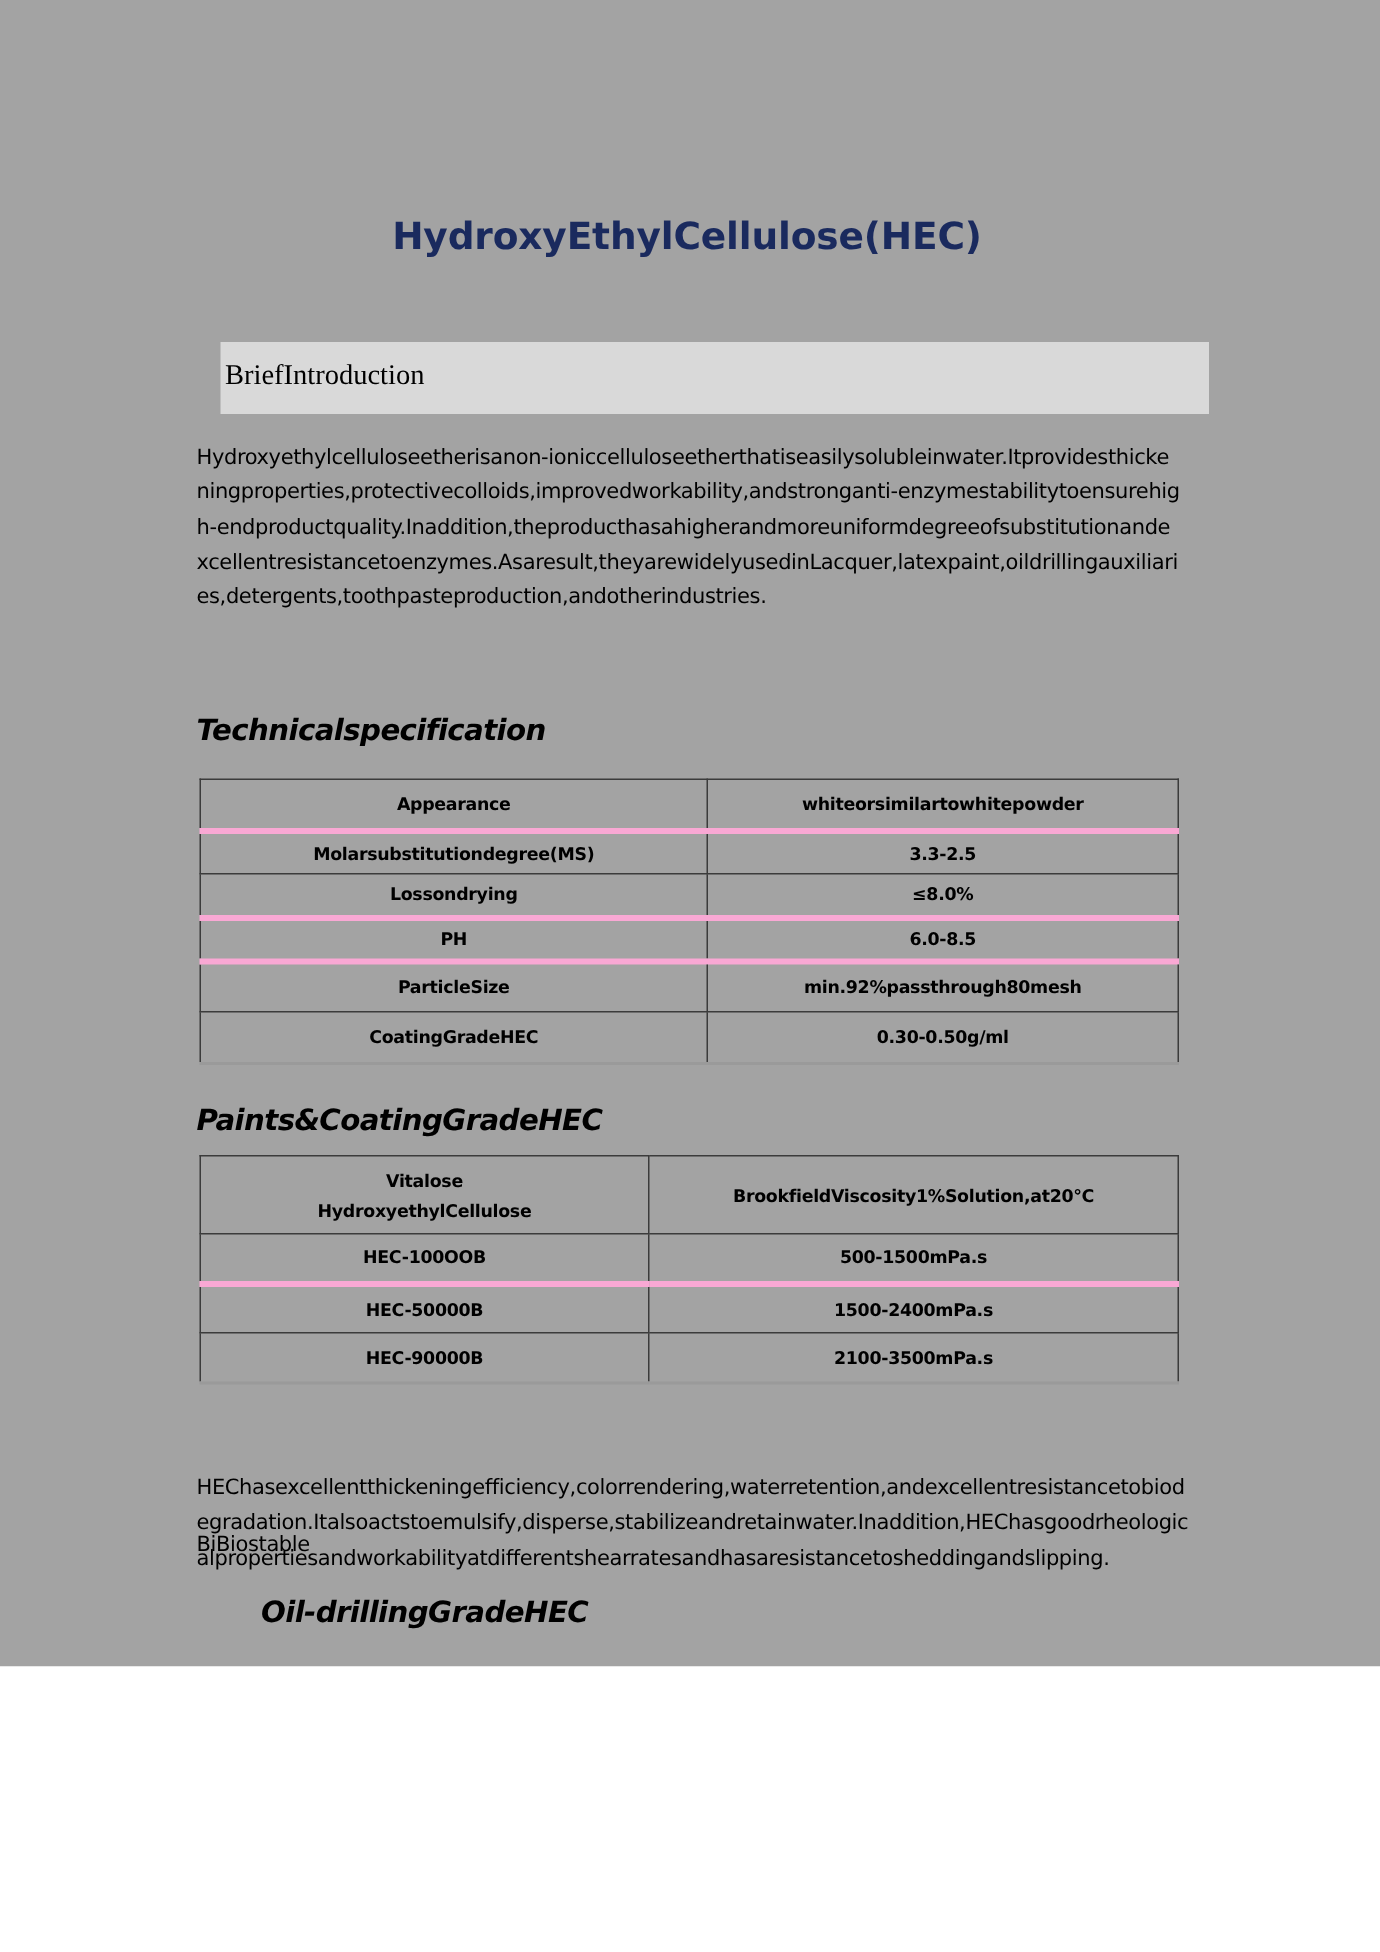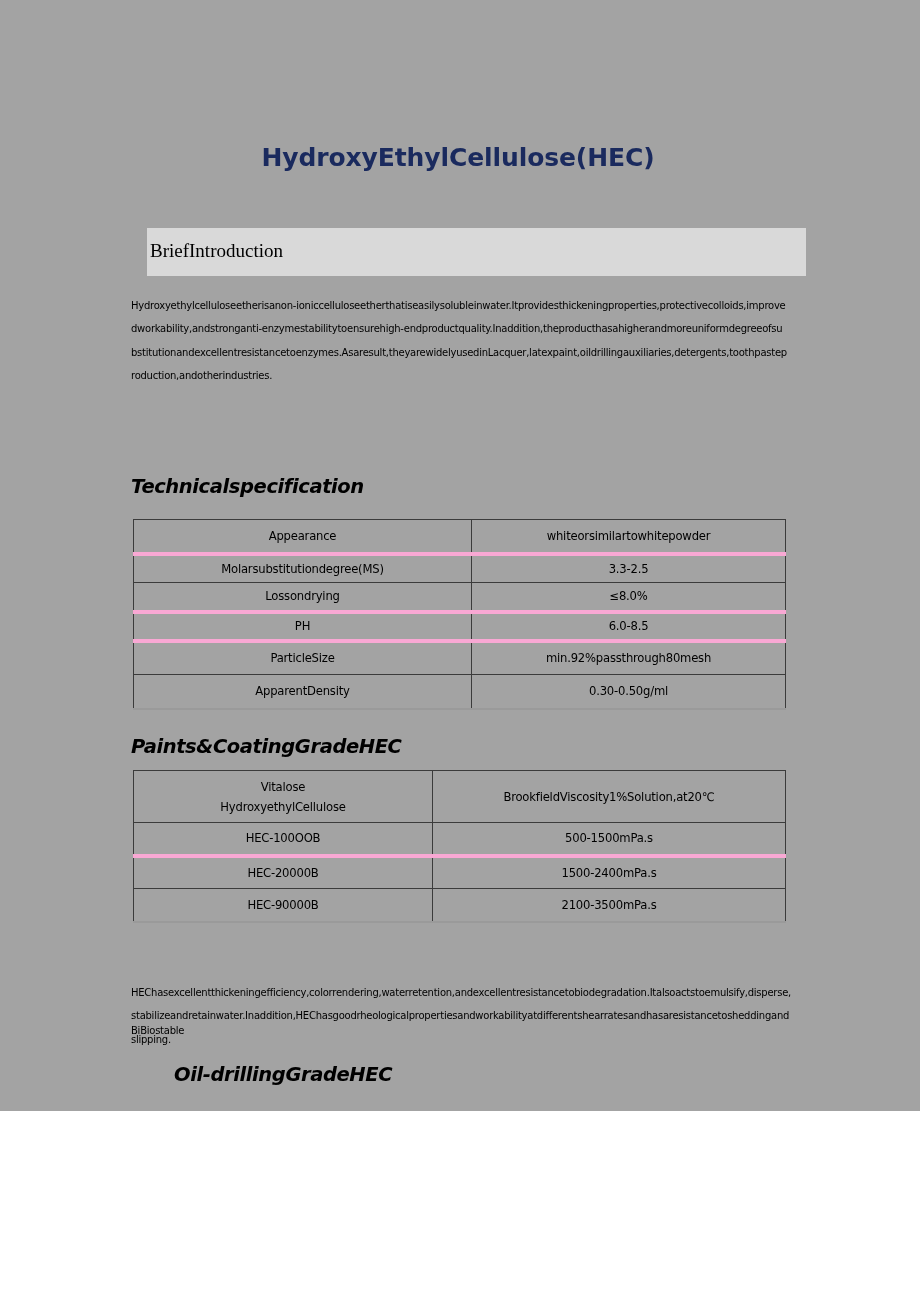--- a/index.html
+++ b/index.html
@@ -66,21 +66,21 @@
     color: #000000;
     white-space: nowrap;
   }
 
   
   .para {
     position: absolute;
     left: 0;
     width: 656px;
     font-family: "DejaVu Sans", sans-serif;
-    font-size: 10px;
+    font-size: 14px;
     line-height: 23.3px;
     color: #000000;
     text-align: left;
     word-break: break-all;
     overflow-wrap: break-word;
     letter-spacing: -0.25px;
   }
   #intro-para { top: 294px; }
   #biostable-line { top: 1019px; width: 660px; }
   #biostable-para { top: 981px; width: 662px; }
@@ -104,20 +104,21 @@
 
   
   table.spec {
     position: absolute;
     border-collapse: collapse;
     table-layout: fixed;
     font-family: "DejaVu Sans", sans-serif;
     font-size: 11.6px;
     color: #000000;
     letter-spacing: -0.2px;
+    font-weight: bold;
   }
   table.spec td {
     text-align: center;
     vertical-align: middle;
     padding: 0 4px;
     border: 1px solid #3b3b3b;
     box-sizing: border-box;
   }
   table.spec td.soft {
     border-bottom: 2px solid #9a9a9a;
@@ -188,21 +189,21 @@
         </tr>
         <tr class="softtop">
           <td class="soft">PH</td>
           <td class="soft">6.0-8.5</td>
         </tr>
         <tr class="tall softtop">
           <td>ParticleSize</td>
           <td>min.92%passthrough80mesh</td>
         </tr>
         <tr class="tall">
-          <td class="soft">ApparentDensity</td>
+          <td class="soft">CoatingGradeHEC</td>
           <td class="soft">0.30-0.50g/ml</td>
         </tr>
       </tbody>
     </table>
 
     <div class="section-heading" id="h-paints">Paints&amp;CoatingGradeHEC</div>
 
     <table class="spec" id="table-paints">
       <colgroup>
           <col class="c1">
@@ -214,21 +215,21 @@
             <span class="two-line">Vitalose</span>
             <span class="two-line">HydroxyethylCellulose</span>
           </td>
           <td>BrookfieldViscosity1%Solution,at20℃</td>
         </tr>
         <tr>
           <td class="soft">HEC-100OOB</td>
           <td class="soft">500-1500mPa.s</td>
         </tr>
         <tr class="softtop">
-          <td>HEC-20000B</td>
+          <td>HEC-50000B</td>
           <td>1500-2400mPa.s</td>
         </tr>
         <tr>
           <td class="soft">HEC-90000B</td>
           <td class="soft">2100-3500mPa.s</td>
         </tr>
       </tbody>
     </table>
 
     <div class="para" id="biostable-line">BiBiostable</div>

